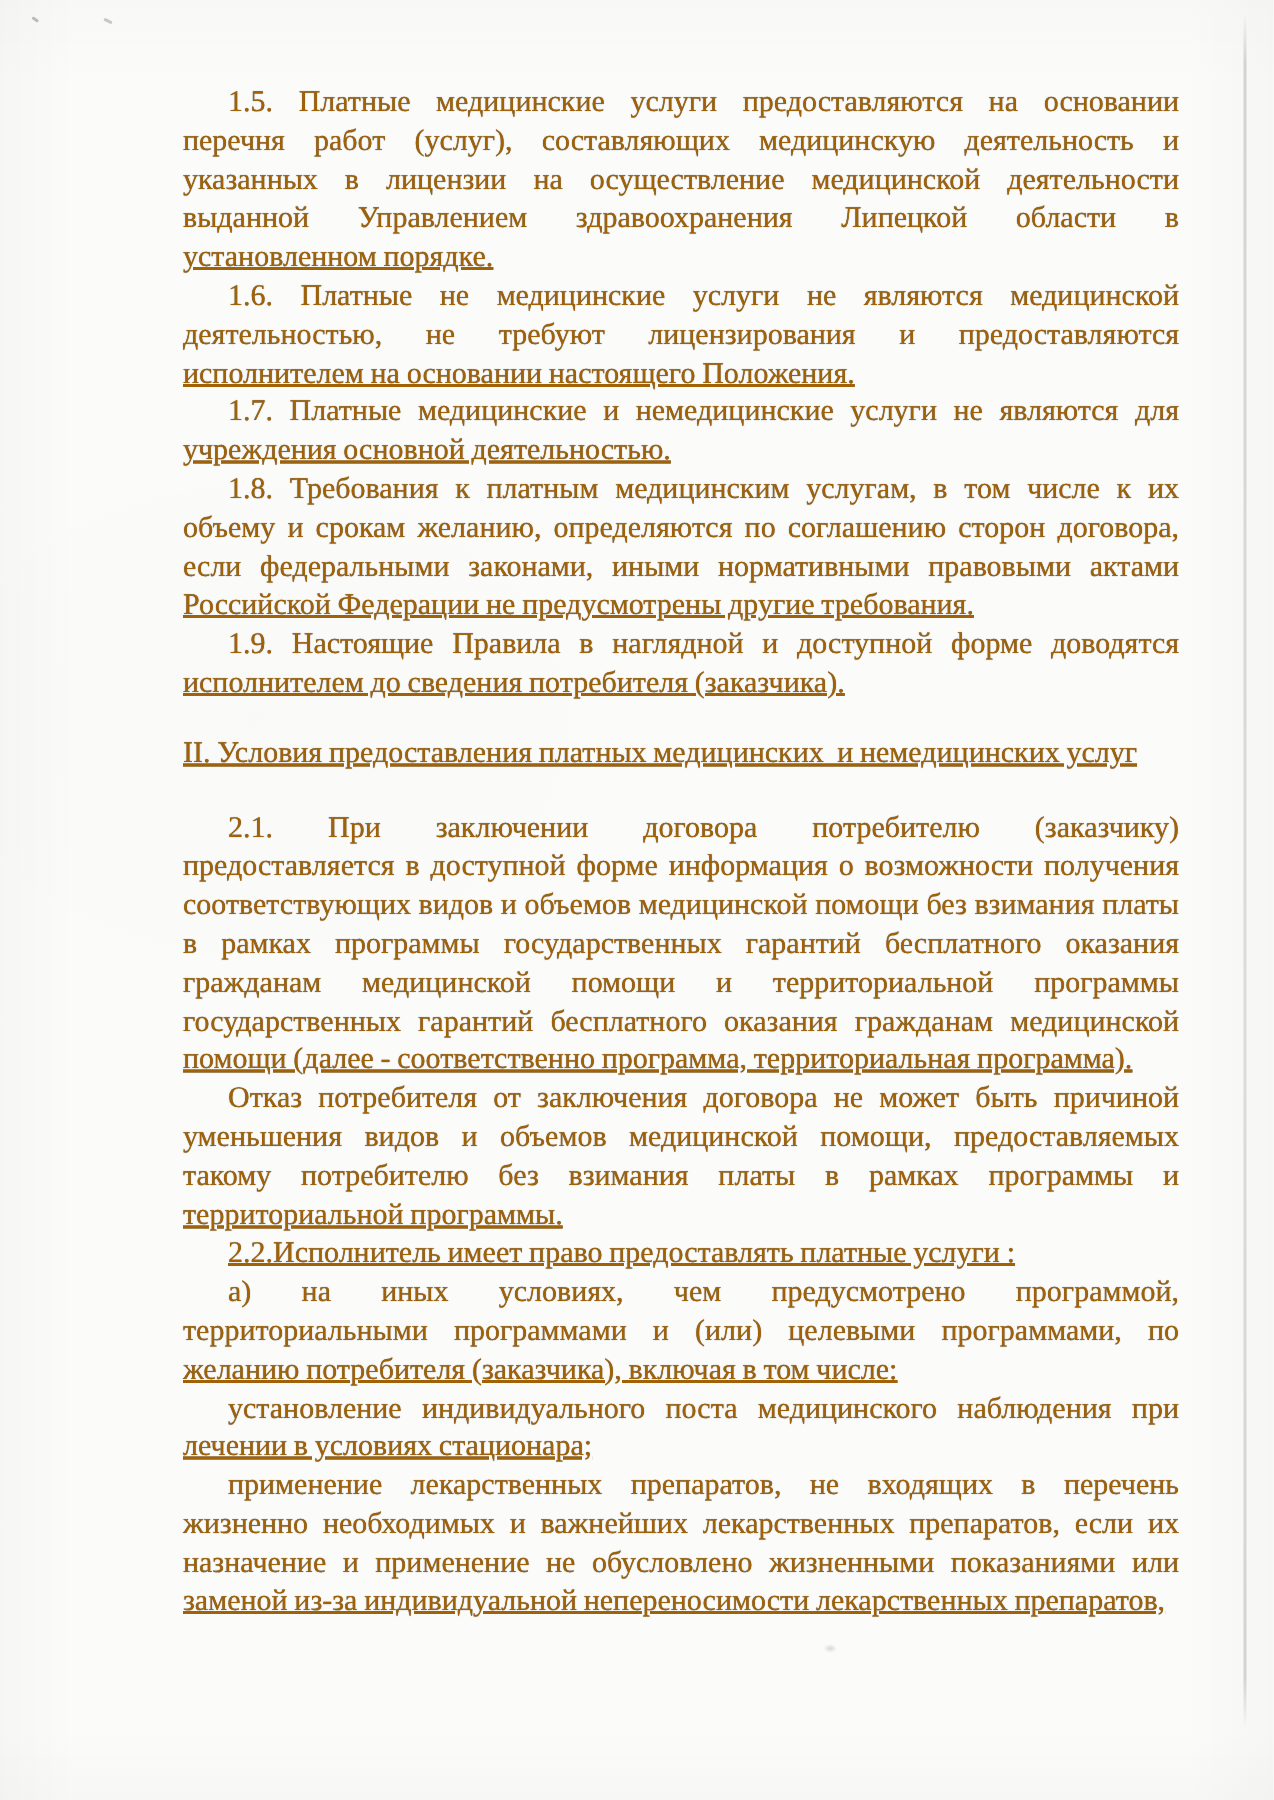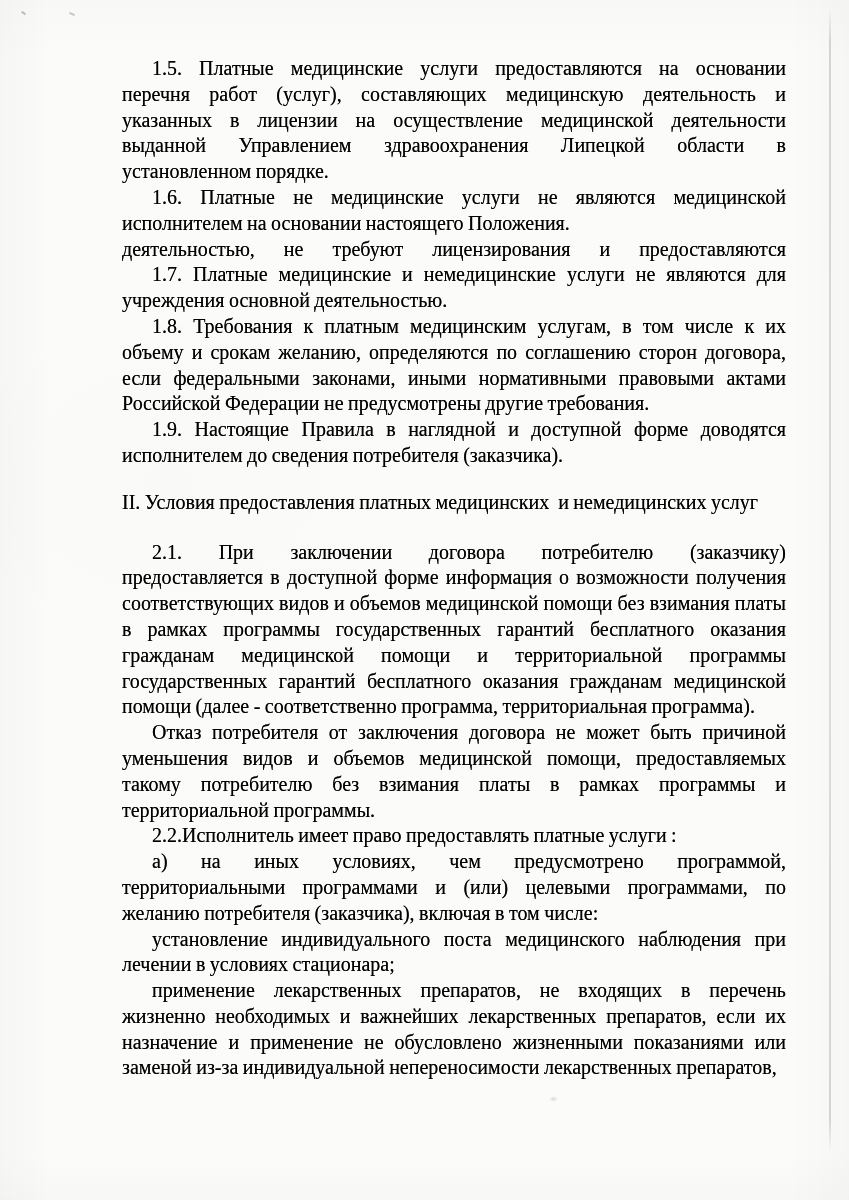--- a/index.html
+++ b/index.html
@@ -26,30 +26,31 @@
     width: 664px;
   }
 
   .para {
     margin: 0;
   }
 
   .line {
     font-size: 20px;
     line-height: 25.8px;
-    color: #000000;
+    color: #a16207;
     text-shadow: 0 0 0.6px rgba(28,28,28,0.75);
     word-spacing: -0.5px;
     text-align: justify;
     text-align-last: justify;
   }
 
   .line--last {
     text-align: left;
     text-align-last: left;
+    text-decoration: underline;
   }
 
   .line--first {
     text-indent: 30px;
   }
 
   .para--heading {
     margin-top: 21px;
     margin-bottom: 24px;
   }
@@ -115,22 +116,22 @@
 <div class="page-content">
     <div class="para">
       <div class="line line--first">1.5. Платные медицинские услуги предоставляются на основании</div>
       <div class="line">перечня работ (услуг), составляющих медицинскую деятельность и</div>
       <div class="line">указанных в лицензии на осуществление медицинской деятельности</div>
       <div class="line">выданной Управлением здравоохранения Липецкой области в</div>
       <div class="line line--last">установленном порядке.</div>
     </div>
     <div class="para">
       <div class="line line--first">1.6. Платные не медицинские услуги не являются медицинской</div>
+      <div class="line">деятельностью, не требуют лицензирования и предоставляются</div>
       <div class="line line--last">исполнителем на основании настоящего Положения.</div>
-      <div class="line">деятельностью, не требуют лицензирования и предоставляются</div>
     </div>
     <div class="para">
       <div class="line line--first">1.7. Платные медицинские и немедицинские услуги не являются для</div>
       <div class="line line--last">учреждения основной деятельностью.</div>
     </div>
     <div class="para">
       <div class="line line--first">1.8. Требования к платным медицинским услугам, в том числе к их</div>
       <div class="line">объему и срокам желанию, определяются по соглашению сторон договора,</div>
       <div class="line">если федеральными законами, иными нормативными правовыми актами</div>
       <div class="line line--last">Российской Федерации не предусмотрены другие требования.</div>

